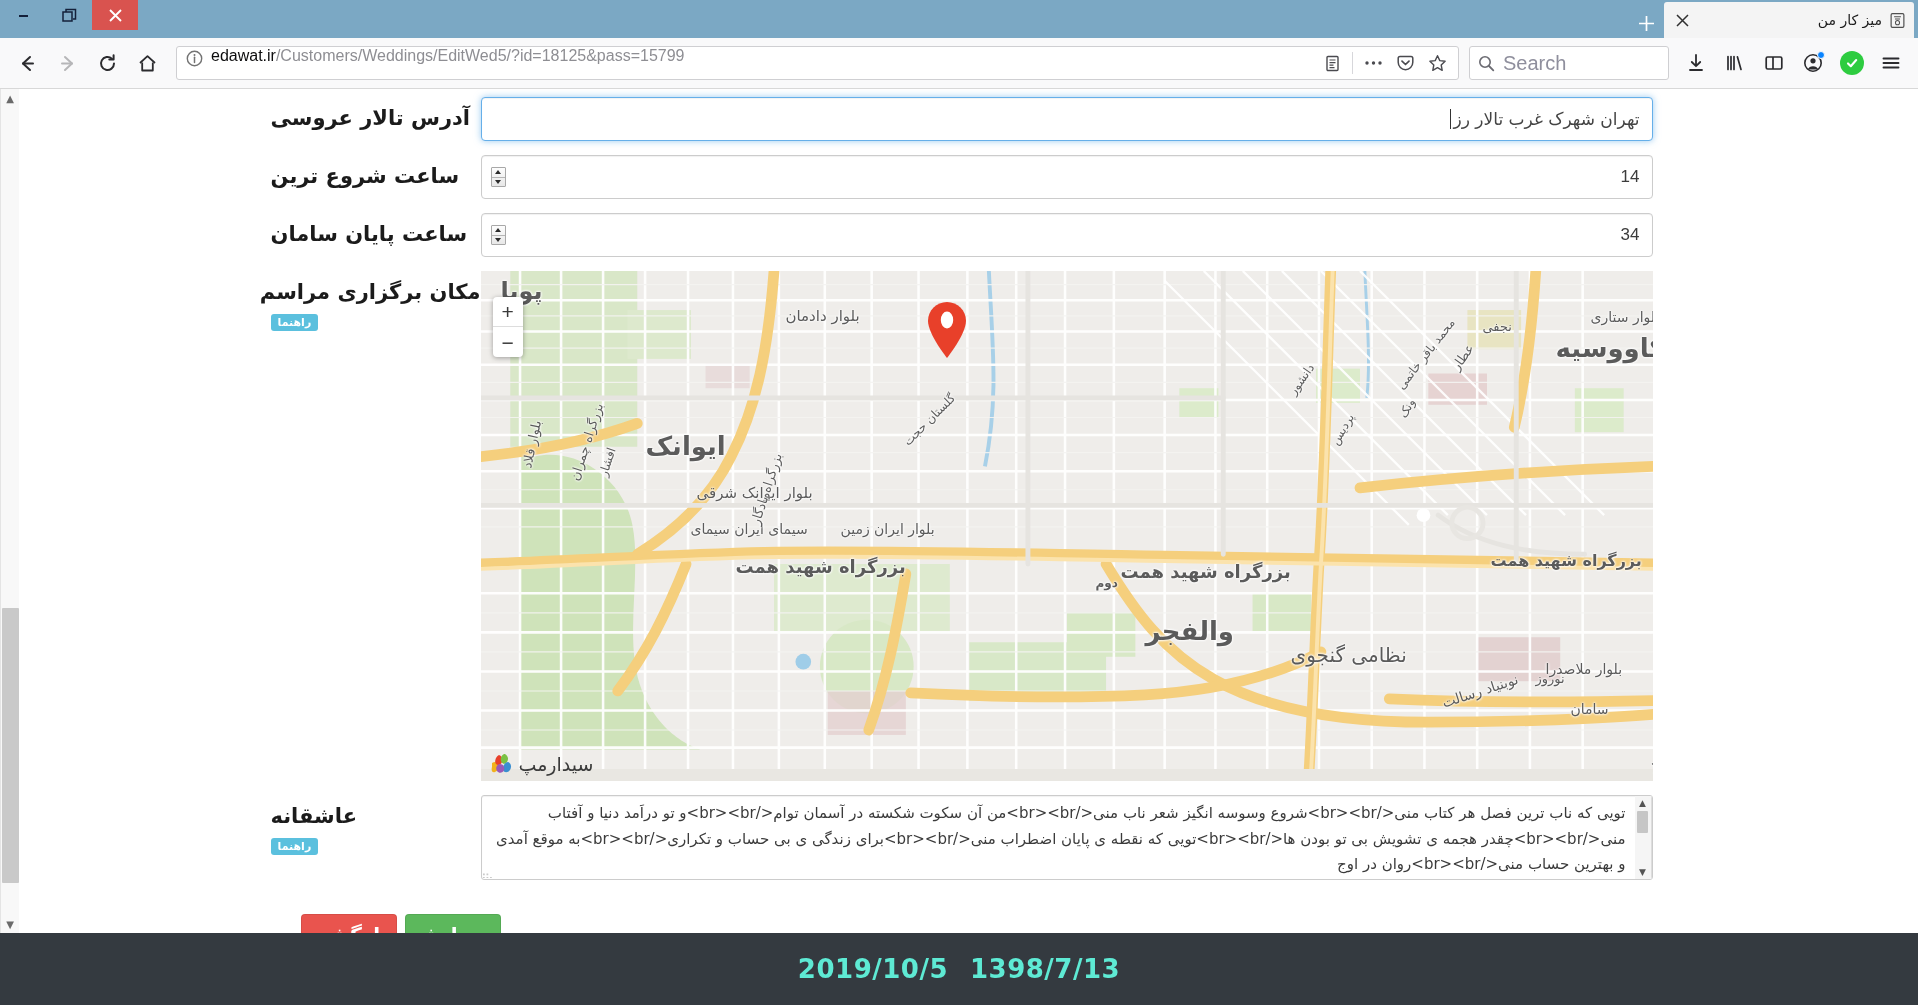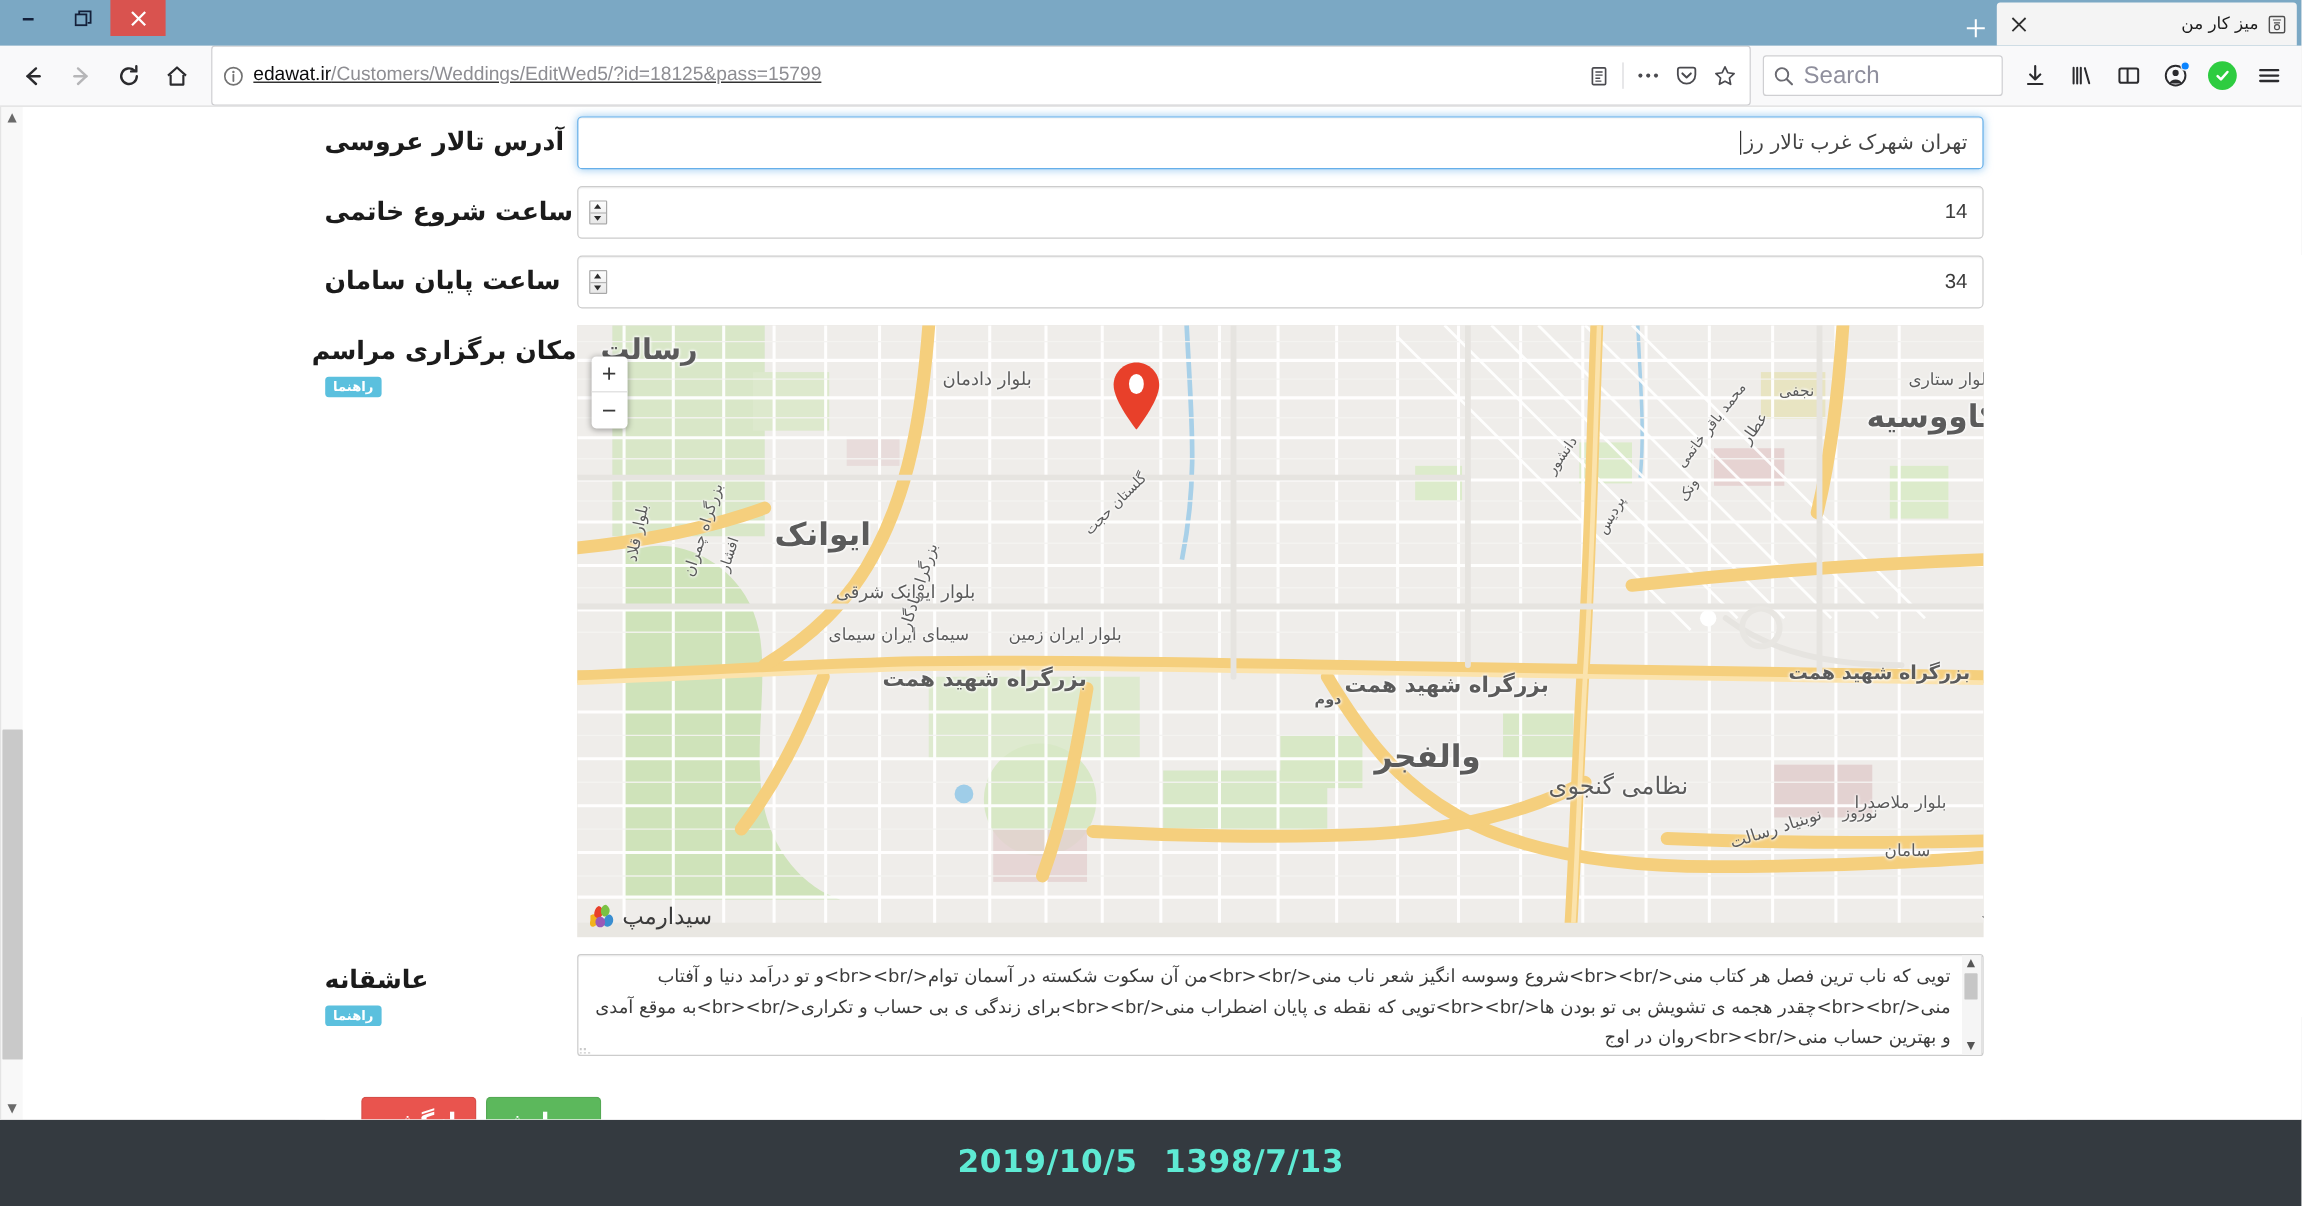--- a/index.html
+++ b/index.html
@@ -49,23 +49,23 @@
     display: flex; align-items: center; padding: 0 8px; gap: 2px;
     direction: ltr; flex: 0 0 51px;
   }
   .navbtn {
     width: 38px; height: 38px; display: flex; align-items: center;
     justify-content: center; border-radius: 3px; color: #3a3a3a;
   }
   .navbtn.disabled { color: #b6b6b8; }
 
   .urlbar {
-    flex: 1; height: 50px; background: #fff; border: 1px solid #cfcfd2;
-    border-radius: 3px; display: flex; align-items: center; margin: 0 8px;
-    padding: 0 6px; gap: 6px; min-width: 0; text-decoration: underline;
+    flex: 1; height: 34px; background: #fff; border: 1px solid #cfcfd2;
+    border-radius: 3px; display: flex; margin: 0 8px;
+    padding: 0 6px; gap: 6px; min-width: 0;
   }
   .url-id { width: 22px; height: 22px; display: flex; align-items: center; justify-content: center; color: #737373; }
   .url-text {
     flex: 1; font-size: 16px; color: #8e8e93; white-space: nowrap;
     overflow: hidden; font-family: "Liberation Sans", sans-serif;
   }
   .url-text b { color: #0c0c0d; font-weight: 400; }
   .url-icons { display: flex; align-items: center; gap: 2px; }
   .uibtn { width: 30px; height: 28px; display: flex; align-items: center; justify-content: center; color: #4a4a4f; }
   .divider-v { width: 1px; height: 22px; background: #d7d7db; margin: 0 3px; }
@@ -395,21 +395,21 @@
                   <span class="spin-half">
                       <span class="spin-arrow spin-up"></span>
                     </span>
                   <span class="spin-half">
                       <span class="spin-arrow spin-down"></span>
                     </span>
                 </span>
               </div>
             </div>
             <div class="lbl-col">
-              <span class="lbl">ساعت شروع خاتمی</span>
+              <span class="lbl">ساعت شروع ترین</span>
             </div>
           </div>
 
           <div class="formrow">
             <div class="ctrl-col">
               <div class="inp inp-num">
                 <span class="numval">34</span>
                 <span class="spinner">
                   <span class="spin-half">
                       <span class="spin-arrow spin-up"></span>
@@ -487,21 +487,21 @@
                     <path d="M0 240h1200M0 130h760"></path>
                     <path d="M560 0v300M1060 0v300M760 0v290"></path>
                     <path d="M980 250c40 30 90 40 150 40"></path>
                   </g>
 
                   <circle cx="1010" cy="258" r="16" fill="none" stroke="#e8e6e2" stroke-width="5"></circle>
                   <circle cx="965" cy="250" r="7" fill="#ffffff"></circle>
                 </svg>
 
                 <div id="map-labels">
-                    <span class="maplabel" style="left: 20px; top: 6px; font-size: 24px; font-weight: 700;">رسالت</span>
+                    <span class="maplabel" style="left: 20px; top: 6px; font-size: 24px; font-weight: 700;">پویا</span>
                     <span class="maplabel" style="left: 305px; top: 36px; font-size: 15px; font-weight: 400;">بلوار دادمان</span>
                     <span class="maplabel" style="left: 1110px; top: 38px; font-size: 14px; font-weight: 400;">بلوار ستاری</span>
                     <span class="maplabel" style="left: 1075px; top: 62px; font-size: 26px; font-weight: 700;">کاووسیه</span>
                     <span class="maplabel" style="left: 1002px; top: 48px; font-size: 13px; font-weight: 400;">نجفی</span>
                     <span class="maplabel" style="left: 955px; top: 70px; font-size: 13px; font-weight: 400; transform: rotate(-55deg); transform-origin: right top;">عطار</span>
                     <span class="maplabel" style="left: 880px; top: 45px; font-size: 12px; font-weight: 400; transform: rotate(-52deg); transform-origin: right top;">محمد باقر خاتمی</span>
                     <span class="maplabel" style="left: 905px; top: 125px; font-size: 12px; font-weight: 400; transform: rotate(-60deg); transform-origin: right top;">ونک</span>
                     <span class="maplabel" style="left: 790px; top: 90px; font-size: 12px; font-weight: 400; transform: rotate(-55deg); transform-origin: right top;">دانشور</span>
                     <span class="maplabel" style="left: 830px; top: 140px; font-size: 12px; font-weight: 400; transform: rotate(-60deg); transform-origin: right top;">پردیس</span>
                     <span class="maplabel" style="left: 1065px; top: 390px; font-size: 14px; font-weight: 400;">بلوار ملاصدرا</span>

